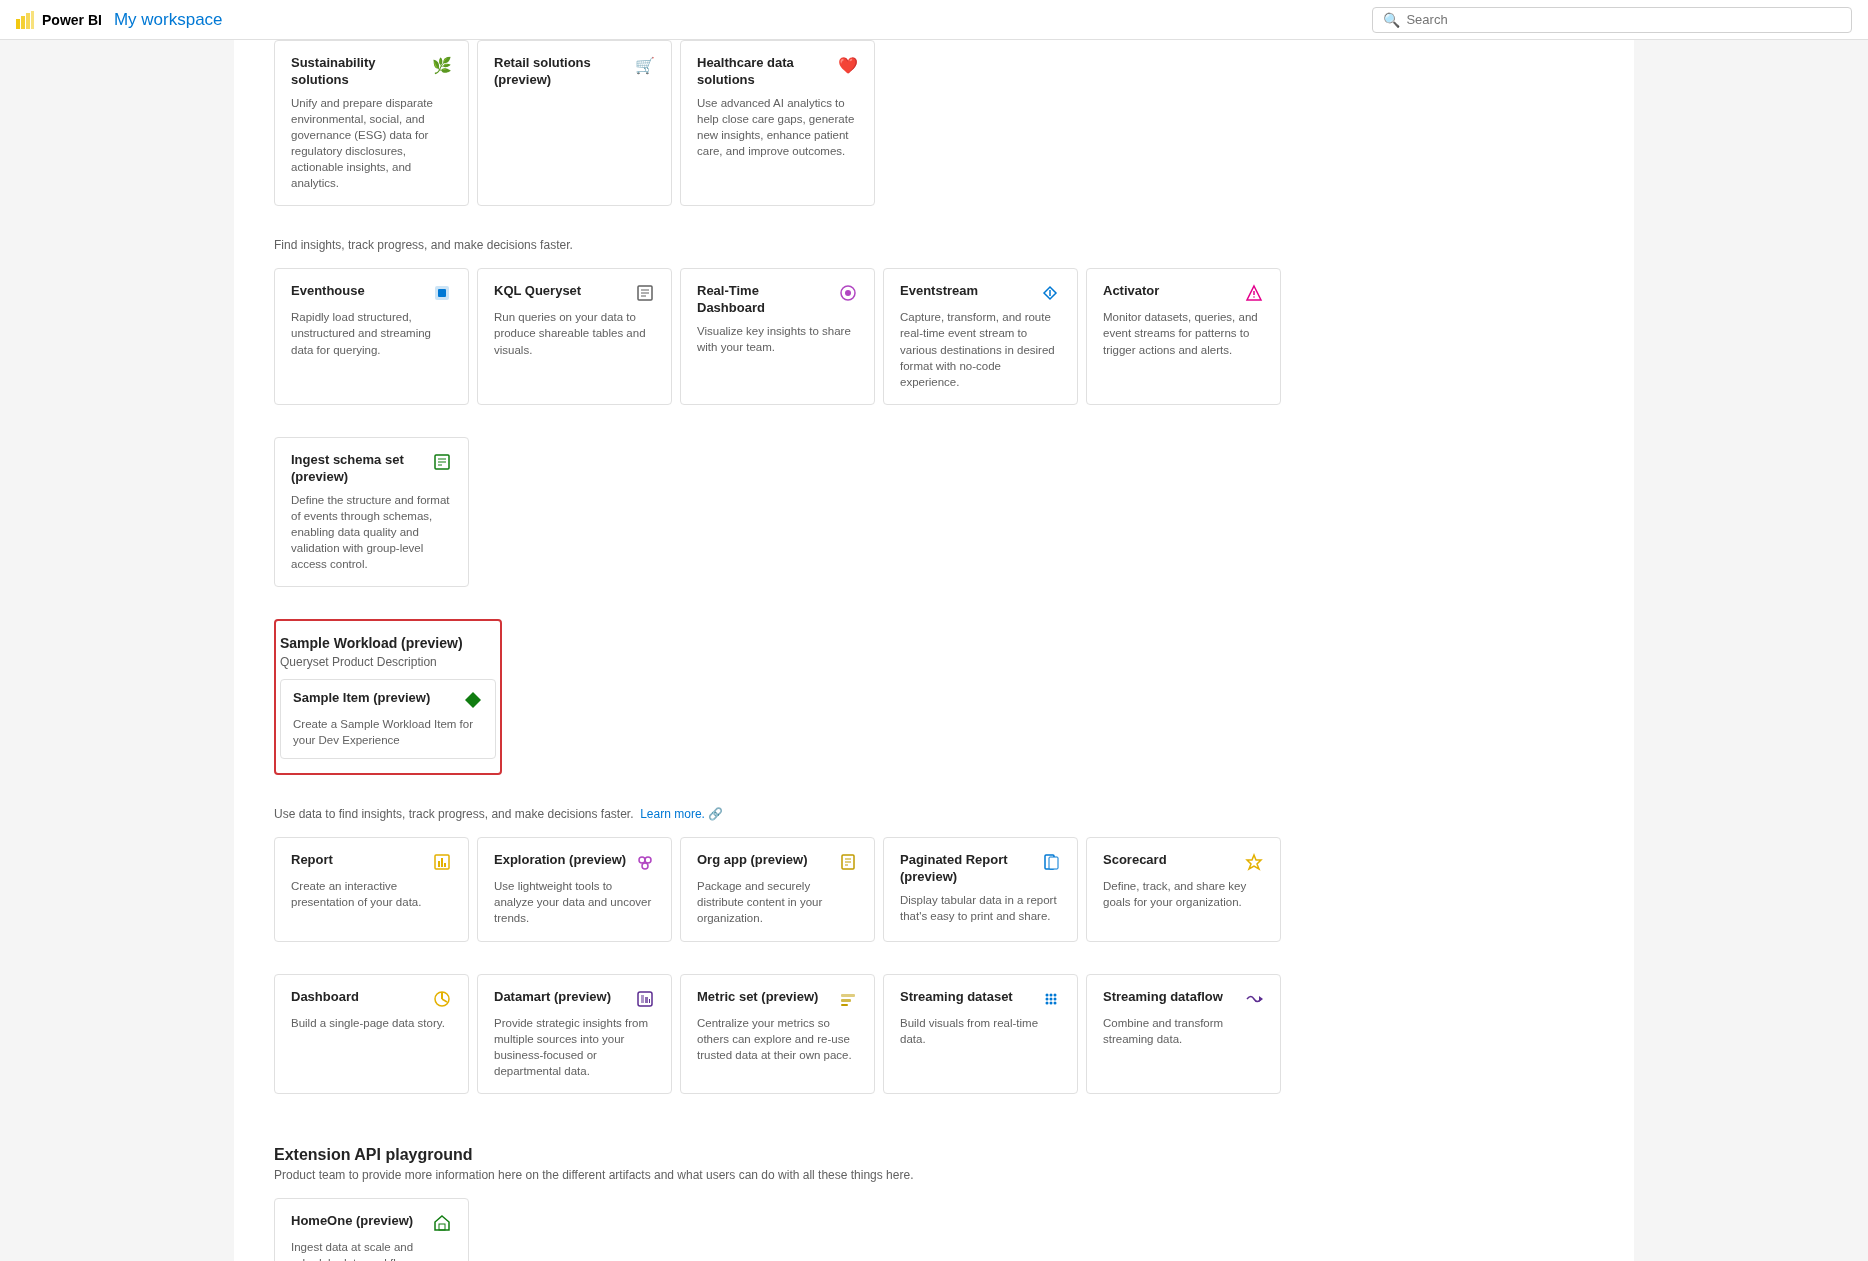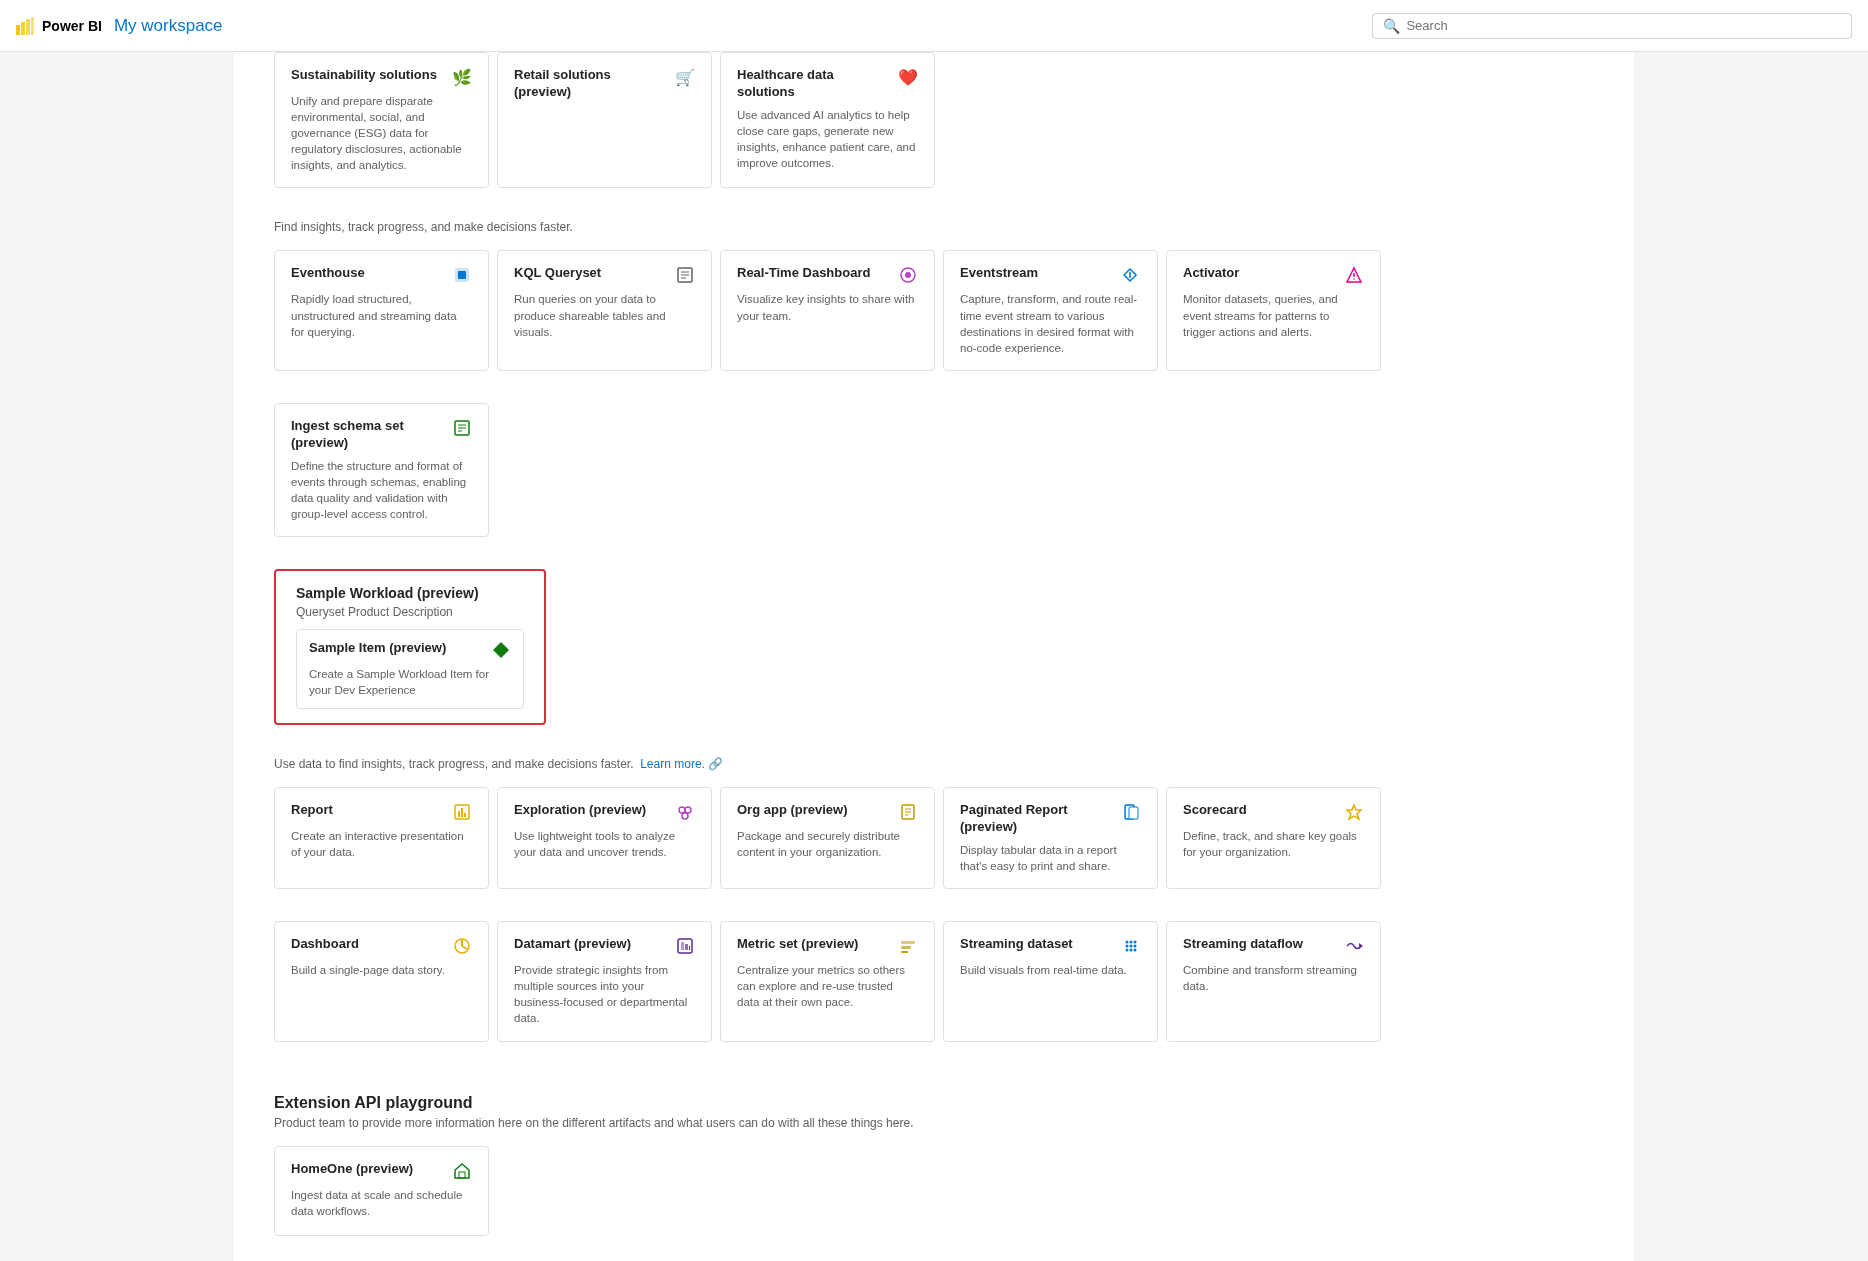--- a/index.html
+++ b/index.html
@@ -10,21 +10,21 @@
       font-size: 13px;
     }
 
     
     .top-nav {
       display: flex;
       align-items: center;
       background: #fff;
       border-bottom: 1px solid #e0e0e0;
       padding: 0 16px;
-      height: 52px;
+      height: 40px;
       position: sticky;
       top: 0;
       z-index: 100;
     }
     .nav-brand {
       display: flex;
       align-items: center;
       gap: 8px;
       font-size: 14px;
       font-weight: 600;
@@ -99,21 +99,21 @@
       display: flex;
       flex-wrap: wrap;
       gap: 8px;
     }
 
     .card {
       background: #fff;
       border: 1px solid #e0e0e0;
       border-radius: 4px;
       padding: 14px 16px;
-      width: 215px;
+      width: 195px;
       min-height: 90px;
       cursor: pointer;
       transition: box-shadow 0.15s;
       position: relative;
     }
 
     .card-header {
       display: flex;
       align-items: flex-start;
       justify-content: space-between;
@@ -148,22 +148,22 @@
       border: 1px solid #e0e0e0;
       border-radius: 4px;
       padding: 10px 12px;
       margin-top: 10px;
       cursor: pointer;
     }
 
     
     .workload-section-card {
       border: 2px solid #d13438;
-      width: 272px;
-      padding: 14px 20px;
+      width: 228px;
+      padding: 14px 4px;
       background: #fff;
       border-radius: 4px;
     }
     .workload-title {
       font-size: 14px;
       font-weight: 600;
       color: #242424;
       margin-bottom: 4px;
     }
     .workload-subtitle {

